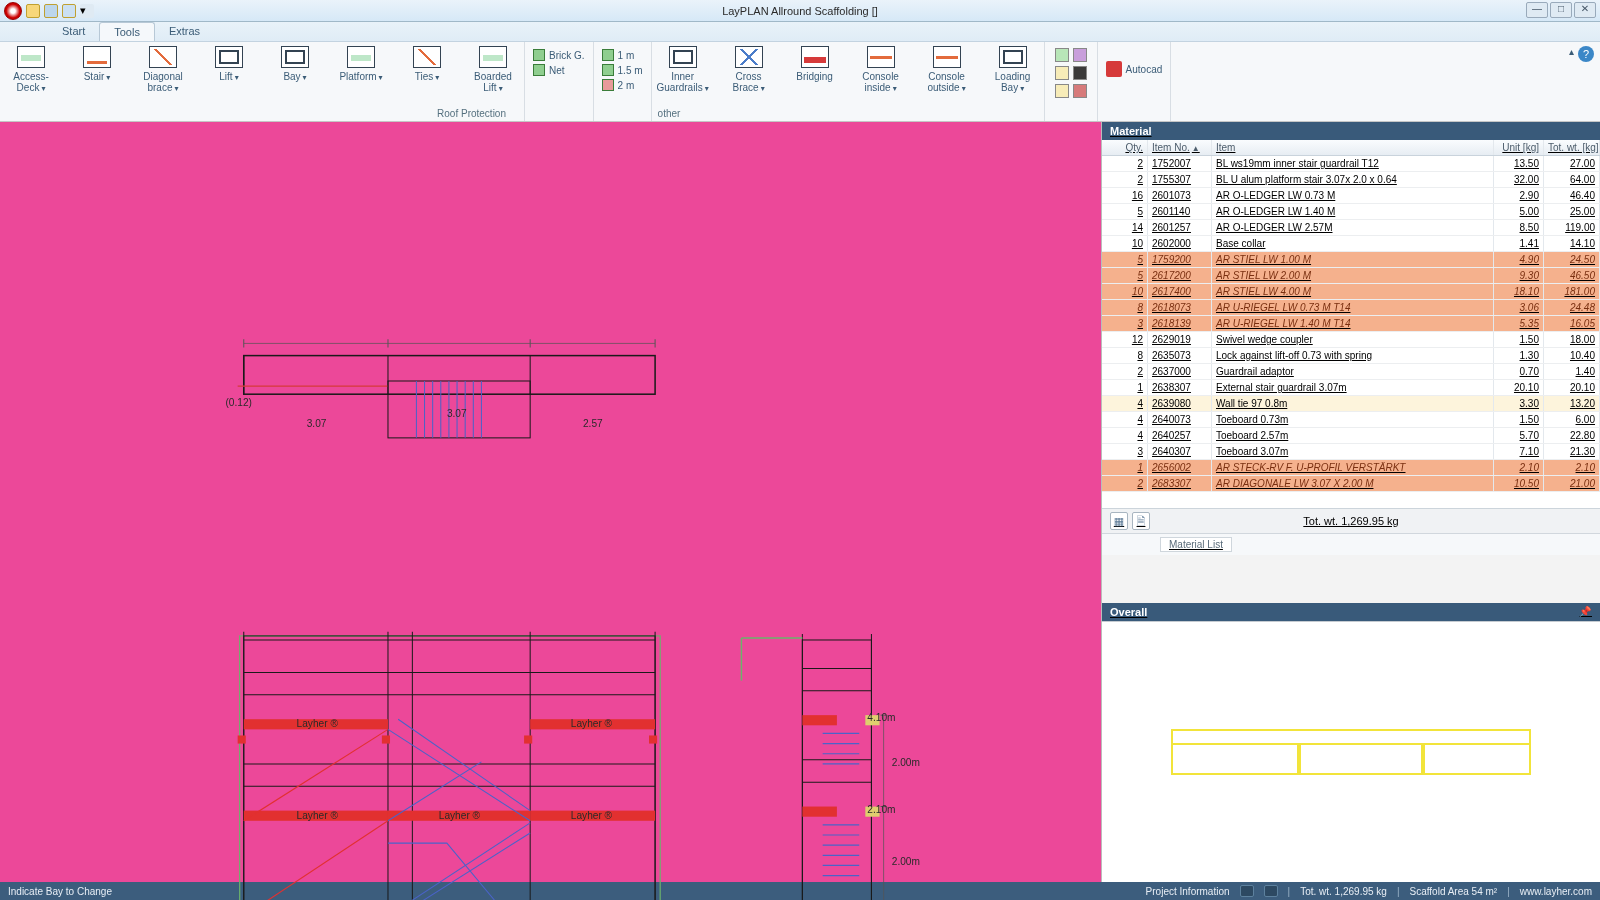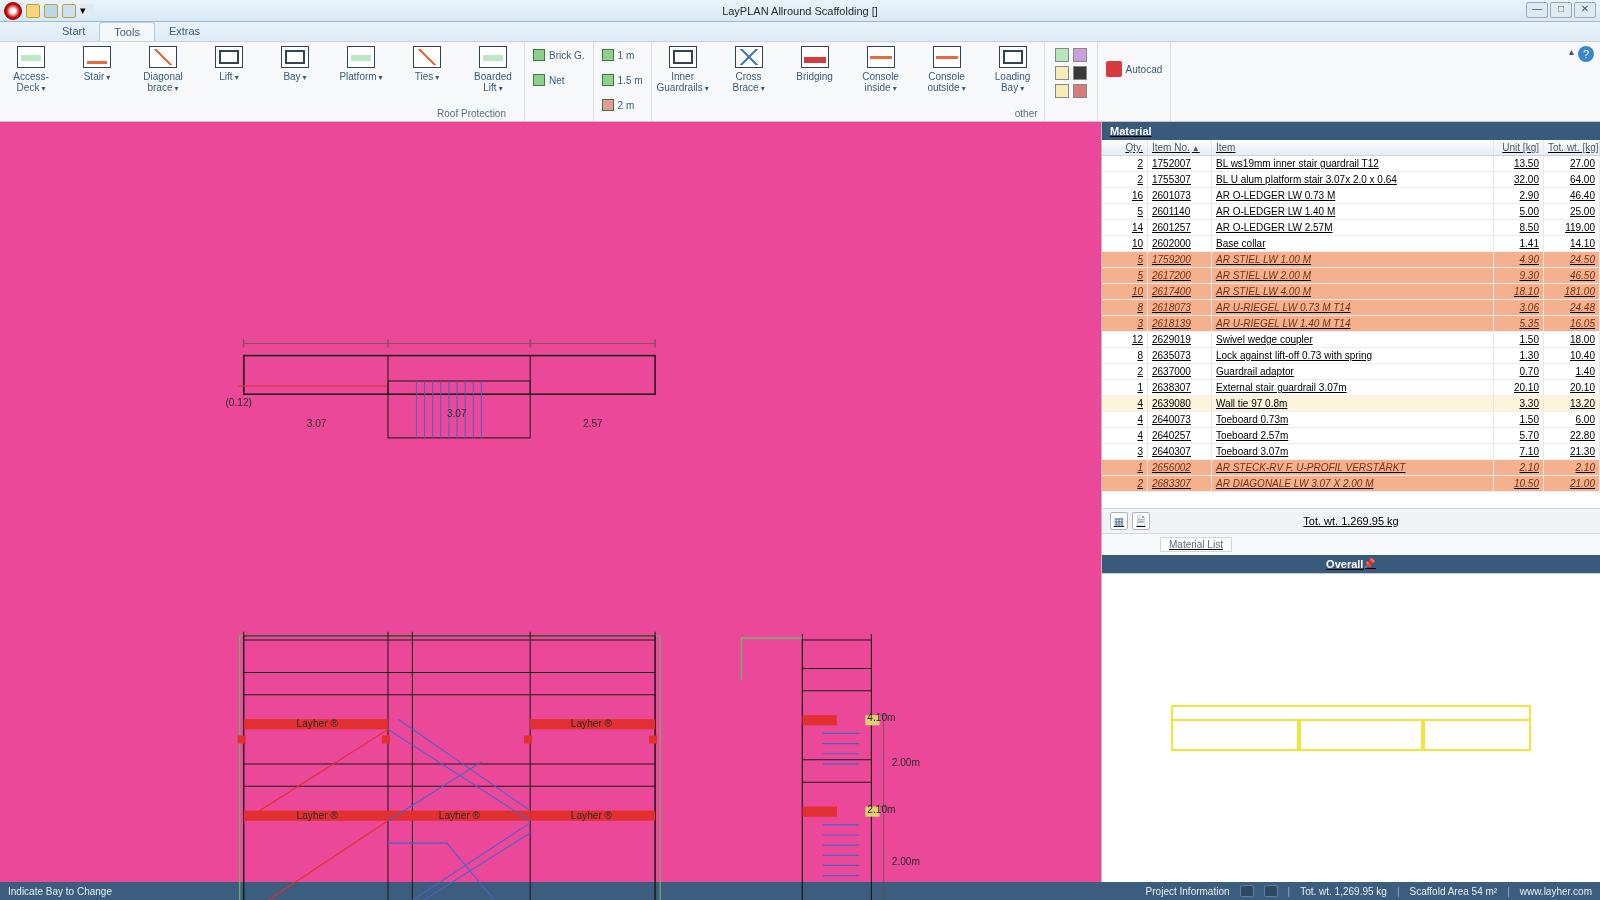--- a/index.html
+++ b/index.html
@@ -21,21 +21,21 @@
 
 
 .ribbon { height: 80px; background:#f6f8fa; display:flex; border-bottom:1px solid #c6c6c6; position:relative;}
 .ribbon-group { display:flex; flex-direction:column; border-right:1px solid #d8dee4; padding:2px 6px 0 6px; }
 .ribbon-group .row { display:flex; gap:16px; flex:1; }
 .ribbon-group .label { font-size:10px; color:#55707f; text-align:center; padding:2px 0; }
 .rbtn { display:flex; flex-direction:column; align-items:center; width:50px; padding:2px 2px; cursor:pointer; border-radius:3px; }
 .rbtn .ico { width:28px; height:22px; border:1px solid #334352; background:#fff; position:relative; margin-bottom:3px;}
 .rbtn .lab { font-size:10px; color:#3b5c77; text-align:center; line-height:11px;}
 .rbtn .drop::after { content:"▾"; font-size:8px; color:#3b5c77; margin-left:2px;}
-.mini-col { display:flex; flex-direction:column; gap:11px; padding-top:2px;}
+.mini-col { display:flex; flex-direction:column; gap:1px; padding-top:2px;}
 .mini-item { display:flex; align-items:center; gap:4px; font-size:10px; color:#3b5c77; padding:1px 2px; cursor:pointer;}
 .mini-item .sq { width:12px; height:12px; border:1px solid #3a7d3a; }
 .mini-item .sq.plus { background:#8fce8f;}
 .mini-item .sq.minus { background:#e89a9a;}
 .mini-swatches { display:grid; grid-template-columns:14px 14px; gap:4px; padding:4px;}
 .mini-swatches div { width:14px; height:14px; border:1px solid #888;}
 .help-icon { position:absolute; right:6px; top:4px; width:16px; height:16px; border-radius:50%; background:#3b87c7; color:#fff; text-align:center; line-height:16px; font-size:11px;}
 .ribbon-collapse { position:absolute; right:26px; top:4px; color:#3b5c77; font-size:10px;}
 
 
@@ -207,21 +207,21 @@
         </div>
         <div class="rbtn">
           <div class="ico bridge"></div>
           <div class="lab drop">Console<br>outside</div>
         </div>
         <div class="rbtn">
           <div class="ico frame"></div>
           <div class="lab drop">Loading<br>Bay</div>
         </div>
       </div>
-    <div class="label" style="text-align:right;">other</div>
+    <div class="label" style="text-align:left;">other</div>
   </div>
 
   <div class="ribbon-group">
     <div class="mini-swatches">
       <div style="background:#b8e6b8;"></div>
       <div style="background:#c89edb;"></div>
       <div style="background:#f7ecb8;"></div>
       <div style="background:#3a3a3a;"></div>
       <div style="background:#f7ecb8;"></div>
       <div style="background:#d67a7a;"></div>
@@ -545,21 +545,21 @@
       </div>
       <div>Tot. wt. 1,269.95 kg</div>
       <div style="width:40px;"></div>
     </div>
     <div class="mat-listtab">
       <div style="width:40px;height:4px;"></div>
       <div class="tab-chip">Material List</div>
     </div>
 
     <div class="overall">
-      <div class="panel-title" style="display:flex;justify-content:center;">
+      <div class="panel-title" style="display:flex;justify-content:space-between;margin-top:48px;">
         <span>Overall</span>
         <span style="font-size:10px;">📌</span>
       </div>
       <div class="overall-body">
         <div class="yellow-frame">
           <div class="seg" style="left:0;width:128px;top:14px;"></div>
           <div class="seg" style="left:128px;width:124px;top:14px;"></div>
           <div class="seg" style="left:252px;width:108px;top:14px;"></div>
           <div class="seg" style="left:0;width:360px;top:0;height:14px;border-bottom:none;"></div>
         </div>

